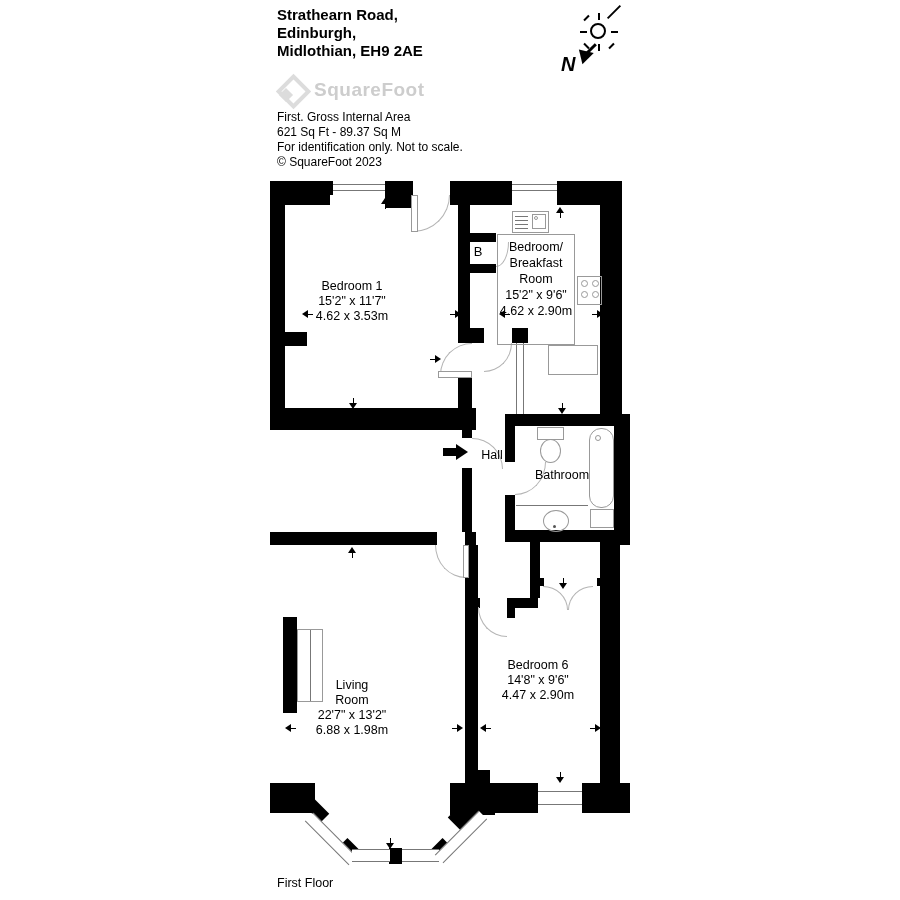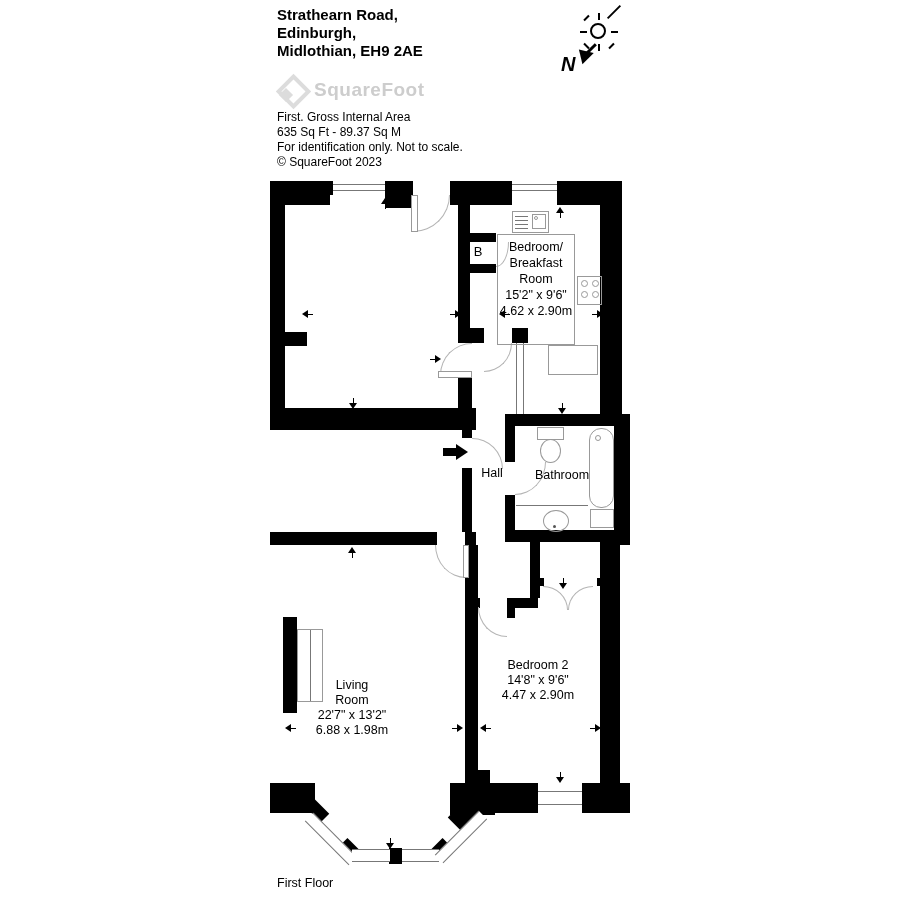--- a/index.html
+++ b/index.html
@@ -36,21 +36,21 @@
   </div>
 
   <div class="abs" style="left:277px;top:76px;width:32px;height:32px;">
     <div class="abs" style="left:4px;top:3px;width:17px;height:17px;border:4px solid #dcdcdc;transform:rotate(45deg);"></div>
     <div class="abs" style="left:4px;top:14px;width:10px;height:10px;background:#dcdcdc;transform:rotate(45deg);"></div>
   </div>
   <div class="logo-text">SquareFoot</div>
 
   <div class="info">
     <div>First. Gross Internal Area</div>
-    <div>635 Sq Ft  -  89.37 Sq M</div>
+    <div>621 Sq Ft  -  89.37 Sq M</div>
     <div>For identification only. Not to scale.</div>
     <div>© SquareFoot 2023</div>
   </div>
 
   <div>
     <div class="abs" style="left:590px;top:23px;width:16px;height:16px;border:2px solid #000;border-radius:50%;box-sizing:border-box;"></div>
     <div class="abs" style="left:577px;top:46px;width:0;height:0;border-right:13px solid #000;border-top:8px solid transparent;border-bottom:8px solid transparent;transform:rotate(45deg);"></div>
     <div class="nlbl">N</div>
   </div>
 
@@ -229,46 +229,51 @@
       <div class="wall" style="left: 608px; top: 45px; width: 7px; height: 2px; transform: rotate(-45deg);"></div>
       <div class="wall" style="left: 613px; top: 3px; width: 2px; height: 18px; transform: rotate(45deg);"></div>
       <div class="wall" style="left: 589px; top: 42px; width: 3px; height: 15px; transform: rotate(45deg);"></div>
     </div>
 
   <div>
     <div class="abs" style="left:443px;top:448px;width:14px;height:8px;background:#000;"></div>
     <div class="abs" style="left:456px;top:444px;width:0;height:0;border-left:12px solid #000;border-top:8px solid transparent;border-bottom:8px solid transparent;"></div>
   </div>
 
+  <div class="lbl" style="left:292px;top:279px;width:120px;">
+    <div>Bedroom 1</div>
+    <div>15'2" x 11'7"</div>
+    <div>4.62 x 3.53m</div>
+  </div>
 
   <div class="lbl" style="left:491px;top:239px;width:90px;line-height:16px;">
     <div>Bedroom/</div>
     <div>Breakfast</div>
     <div>Room</div>
     <div>15'2" x 9'6"</div>
     <div>4.62 x 2.90m</div>
   </div>
 
-  <div class="lbl" style="left:462px;top:466px;width:60px;">
+  <div class="lbl" style="left:462px;top:448px;width:60px;">
     <div>Hall</div>
   </div>
 
   <div class="lbl" style="left:522px;top:468px;width:80px;">
     <div>Bathroom</div>
   </div>
 
   <div class="lbl" style="left:292px;top:678px;width:120px;">
     <div>Living</div>
     <div>Room</div>
     <div>22'7" x 13'2"</div>
     <div>6.88 x 1.98m</div>
   </div>
 
   <div class="lbl" style="left:478px;top:658px;width:120px;">
-    <div>Bedroom 2</div>
+    <div>Bedroom 6</div>
     <div>14'8" x 9'6"</div>
     <div>4.47 x 2.90m</div>
   </div>
 
   <div class="blbl">B</div>
 
   <div class="floorlbl">First Floor</div>
 </div>
 
 </body></html>

